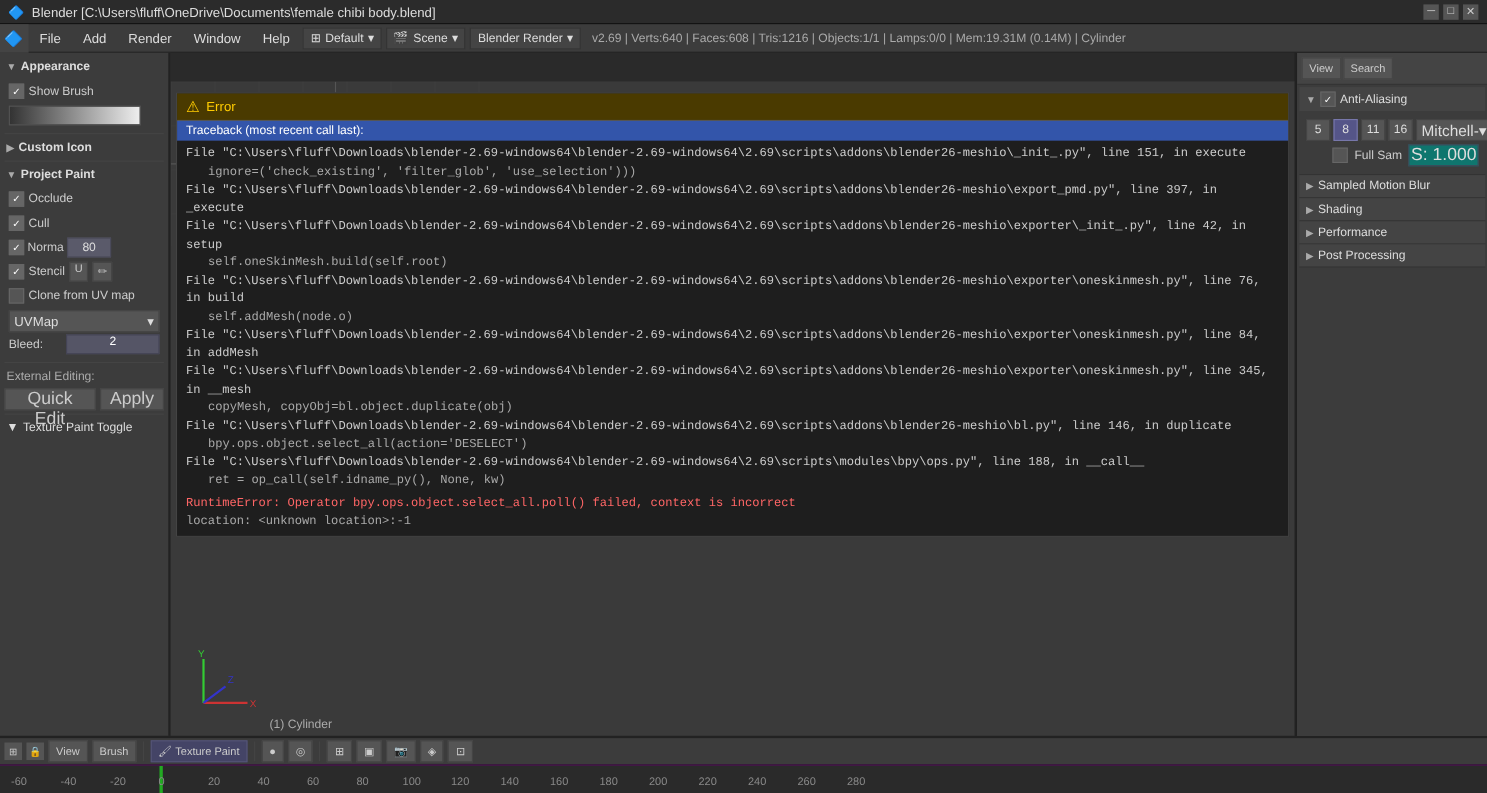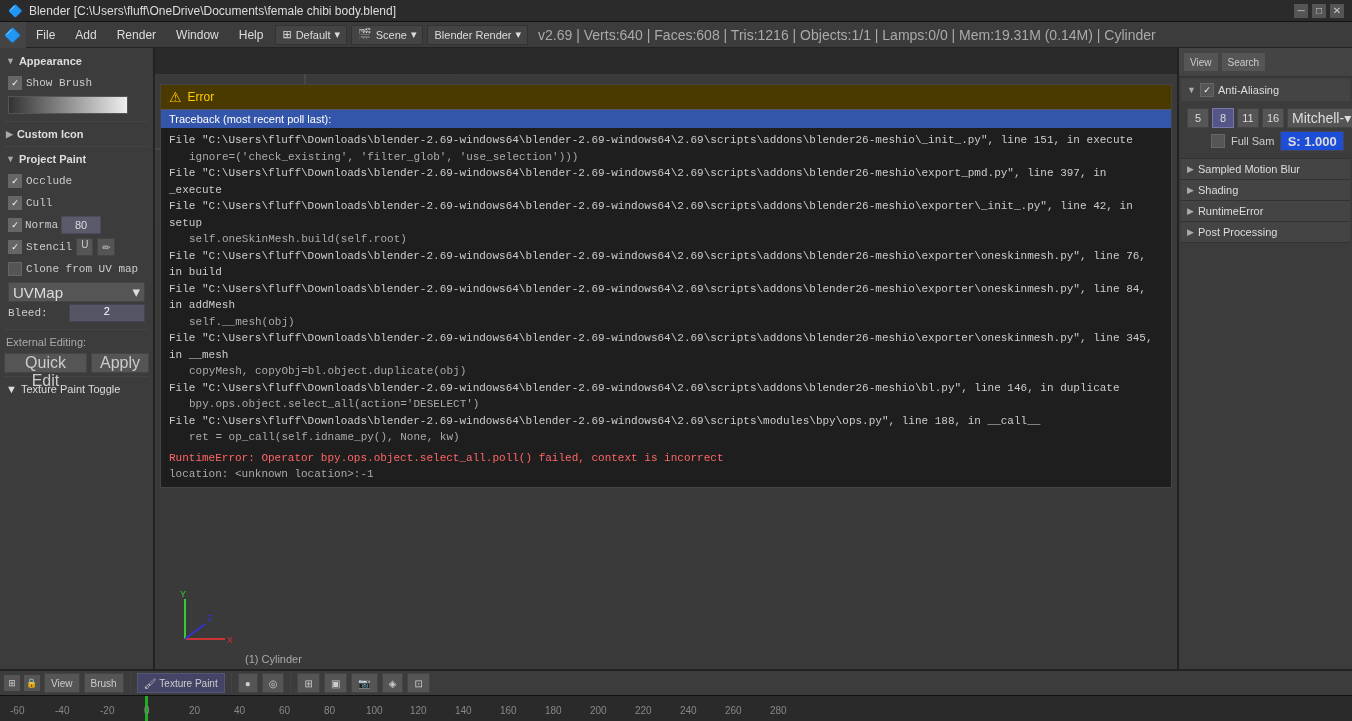--- a/index.html
+++ b/index.html
@@ -97,21 +97,21 @@
       height: 16px;
       background: #555;
       display: flex;
       align-items: center;
       justify-content: center;
       font-size: 9px;
     }
 
     .header-info {
       color: #aaa;
-      font-size: 14px;
+      font-size: 11px;
       padding: 0 8px;
     }
 
     
     .main-layout {
       display: flex;
       height: calc(721px - 22px - 26px - 26px - 26px);
     }
 
     
@@ -152,21 +152,21 @@
       display: flex;
       align-items: center;
       justify-content: center;
       font-size: 10px;
       cursor: pointer;
       flex-shrink: 0;
     }
     .checked { background: #666; }
     .checked::after { content: '✓'; color: #fff; font-size: 9px; }
 
-    .sidebar-label { color: #ccc; font-size: 11px; font-family: Liberation Mono, monospace; }
+    .sidebar-label { color: #ccc; font-size: 11px; }
 
     .color-swatch {
       width: 120px;
       height: 18px;
       background: linear-gradient(to right, #333, #eee);
       border: 1px solid #555;
       margin: 2px 0;
     }
 
     .stencil-row {
@@ -426,31 +426,30 @@
 
     .full-sam-row {
       display: flex;
       align-items: center;
       gap: 6px;
       margin: 3px 0;
       padding-left: 24px;
     }
 
     .sam-field {
-      background: #1d4ed8;
+      background: #0f766e;
       border: 1px solid #445;
       color: #ddd;
-      font-size: 13px;
+      font-size: 16px;
       height: 20px;
       flex: 1;
       text-align: center;
       display: flex;
       align-items: center;
       justify-content: center;
-      font-weight: bold;
     }
 
     
     .bottom-toolbar {
       height: 26px;
       background: #3c3c3c;
       display: flex;
       align-items: center;
       padding: 0 4px;
       gap: 4px;
@@ -507,21 +506,21 @@
       height: 1px;
       background: #444;
       margin: 3px 0;
     }
 
     
     .uvmap-dropdown {
       background: #555;
       border: 1px solid #444;
       color: #ddd;
-      font-size: 15px;
+      font-size: 12px;
       height: 20px;
       padding: 0 4px;
       width: 100%;
       display: flex;
       align-items: center;
       justify-content: space-between;
       cursor: pointer;
       margin: 2px 0;
     }
 
@@ -719,30 +718,30 @@
         <line x1="170" y1="500" x2="170" y2="350" stroke="#22aa22" stroke-width="1.5"></line>
 
         <line x1="170" y1="500" x2="210" y2="460" stroke="#2222aa" stroke-width="1.5"></line>
       </svg>
 
       <div class="error-panel">
         <div class="error-header">
           <span class="error-warning-icon">⚠</span>
           <span>Error</span>
         </div>
-        <div class="traceback-header">Traceback (most recent poll last):</div>
+        <div class="traceback-header">Traceback (most recent call last):</div>
         <div class="error-body" id="error-lines-container">
         <div class="error-line">File "C:\Users\fluff\Downloads\blender-2.69-windows64\blender-2.69-windows64\2.69\scripts\addons\blender26-meshio\_init_.py", line 151, in execute</div>
             <div class="error-line indent">    ignore=('check_existing', 'filter_glob', 'use_selection')))</div>
             <div class="error-line">File "C:\Users\fluff\Downloads\blender-2.69-windows64\blender-2.69-windows64\2.69\scripts\addons\blender26-meshio\export_pmd.py", line 397, in _execute</div>
             <div class="error-line">File "C:\Users\fluff\Downloads\blender-2.69-windows64\blender-2.69-windows64\2.69\scripts\addons\blender26-meshio\exporter\_init_.py", line 42, in setup</div>
             <div class="error-line indent">    self.oneSkinMesh.build(self.root)</div>
             <div class="error-line">File "C:\Users\fluff\Downloads\blender-2.69-windows64\blender-2.69-windows64\2.69\scripts\addons\blender26-meshio\exporter\oneskinmesh.py", line 76, in build</div>
+            <div class="error-line indent">    self.addMesh(node.o)</div>
             <div class="error-line">File "C:\Users\fluff\Downloads\blender-2.69-windows64\blender-2.69-windows64\2.69\scripts\addons\blender26-meshio\exporter\oneskinmesh.py", line 84, in addMesh</div>
-            <div class="error-line indent">    self.__mesh(obj)</div>
             <div class="error-line">File "C:\Users\fluff\Downloads\blender-2.69-windows64\blender-2.69-windows64\2.69\scripts\addons\blender26-meshio\exporter\oneskinmesh.py", line 345, in __mesh</div>
             <div class="error-line indent">    copyMesh, copyObj=bl.object.duplicate(obj)</div>
             <div class="error-line">File "C:\Users\fluff\Downloads\blender-2.69-windows64\blender-2.69-windows64\2.69\scripts\addons\blender26-meshio\bl.py", line 146, in duplicate</div>
             <div class="error-line indent">    bpy.ops.object.select_all(action='DESELECT')</div>
             <div class="error-line">File "C:\Users\fluff\Downloads\blender-2.69-windows64\blender-2.69-windows64\2.69\scripts\modules\bpy\ops.py", line 188, in __call__</div>
             <div class="error-line indent">    ret = op_call(self.idname_py(), None, kw)</div>
             <div class="error-line error-final">RuntimeError: Operator bpy.ops.object.select_all.poll() failed, context is incorrect</div>
             <div class="error-line error-location">location: &lt;unknown location&gt;:-1</div>
           </div>
       </div>
@@ -816,21 +815,21 @@
       <div class="render-section">
         <div class="render-section-header">
           <span class="triangle">▶</span>
           <span>Shading</span>
         </div>
       </div>
 
       <div class="render-section">
         <div class="render-section-header">
           <span class="triangle">▶</span>
-          <span>RuntimeError</span>
+          <span>Performance</span>
         </div>
       </div>
 
       <div class="render-section">
         <div class="render-section-header">
           <span class="triangle">▶</span>
           <span>Post Processing</span>
         </div>
       </div>
 

